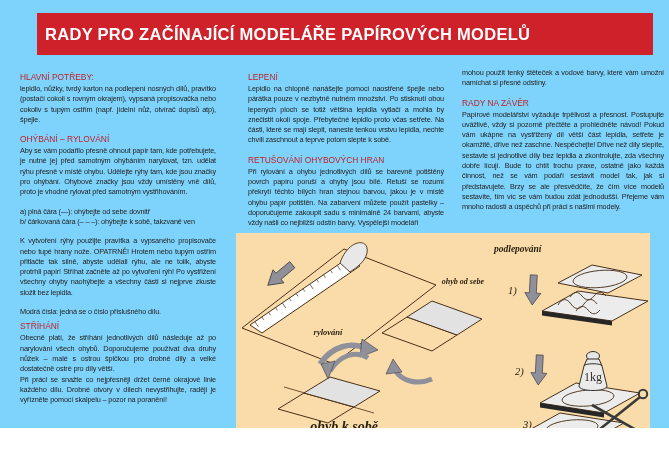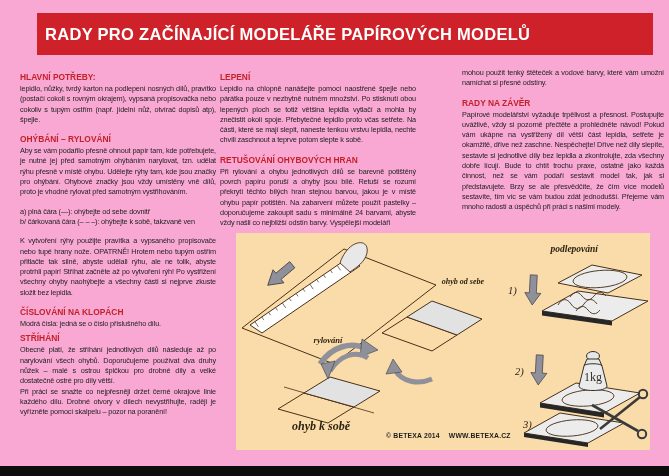--- a/index.html
+++ b/index.html
@@ -1,40 +1,40 @@
 <!DOCTYPE html>
 <html><head>
 <meta charset="utf-8">
 <style>
   html,body{margin:0;padding:0;background:#ffffff;}
-  .page{position:relative;width:669px;height:476px;background:#f9a8d4;overflow:hidden;
+  .page{position:relative;width:669px;height:428px;background:#7dd3fc;overflow:hidden;
         font-family:"Liberation Sans",sans-serif;}
   .banner{position:absolute;left:37px;top:13px;width:616px;height:42px;background:#ce2129;
           display:flex;align-items:center;}
   .banner h1{margin:0 0 0 8px;color:#ffffff;font-size:16.5px;font-weight:bold;letter-spacing:.3px;
              font-family:"Liberation Sans",sans-serif;white-space:nowrap;}
   .col{position:absolute;top:68px;font-size:7.3px;line-height:10.3px;letter-spacing:-.15px;
        color:#232323;text-align:justify;}
   .col1{left:20px;width:196px;}
-  .col2{left:220px;width:196px;}
+  .col2{left:248px;width:196px;}
   .col3{left:462px;width:202px;}
-  .sec{color:#c32127;font-size:8.4px;line-height:10px;font-weight:bold;margin:4px 0 2px;
+  .sec{color:#c32127;font-size:8.4px;line-height:10px;font-weight:normal;margin:4px 0 2px;
        text-align:left;letter-spacing:0;}
   .col p{margin:0;}
   .col p.sp{margin-bottom:9px;}
   .col p.line{text-align:left;}
   
   .panel{position:absolute;left:236px;top:233px;width:414px;height:217px;background:#f9dcaa;}
   .panel svg{position:absolute;left:0;top:0;}
   .lab{position:absolute;font-family:"Liberation Serif",serif;font-style:italic;font-weight:bold;
        color:#2e2212;white-space:nowrap;}
-  .lab-rylovani{left:60px;top:102px;width:64px;font-size:8.5px;text-align:center;}
+  .lab-rylovani{left:60px;top:94px;width:64px;font-size:8.5px;text-align:center;}
   .lab-odsebe{left:170px;top:44px;width:78px;font-size:8px;text-align:right;}
-  .lab-ksobe{left:56px;top:186px;width:78px;font-size:12px;text-align:left;}
-  .lab-podlep{left:258px;top:11px;width:104px;font-size:9.5px;text-align:right;}
+  .lab-ksobe{left:64px;top:186px;width:78px;font-size:14px;text-align:right;}
+  .lab-podlep{left:258px;top:11px;width:104px;font-size:9.5px;text-align:left;}
   .step{position:absolute;font-family:"Liberation Serif",serif;font-style:italic;
         font-size:10.5px;color:#2e2212;}
   .step1{left:272px;top:52px;}
   .step2{left:279px;top:133px;}
   .step3{left:287px;top:186px;}
   .kg{position:absolute;left:343px;top:137px;width:28px;text-align:center;
       font-family:"Liberation Serif",serif;font-size:12px;color:#33302a;}
   .credit{position:absolute;left:150px;top:199px;font-size:6.8px;font-weight:bold;color:#1c1c1c;
           letter-spacing:.2px;font-family:"Liberation Sans",sans-serif;}
   .credit .web{margin-left:9px;}
@@ -52,21 +52,20 @@
   <div class="col col1">
     <h2 class="sec">HLAVNÍ POTŘEBY:</h2>
     <p class="sp">lepidlo, nůžky, tvrdý karton na podlepení nosných dílů, pravítko (postačí cokoli s rovným okrajem), vypsaná propisovačka nebo cokoliv s tupým ostřím (např. jídelní nůž, otvírač dopisů atp), špejle.</p>
 
     <h2 class="sec">OHÝBÁNÍ – RYLOVÁNÍ</h2>
     <p class="sp">Aby se vám podařilo přesně ohnout papír tam, kde potřebujete, je nutné jej před samotným ohýbáním narylovat, tzn. udělat rýhu přesně v místě ohybu. Udělejte rýhy tam, kde jsou značky pro ohýbání. Ohybové značky jsou vždy umístěny vně dílů, proto je vhodné rylovat před samotným vystřihováním.</p>
     <p class="line">a) plná čára (—): ohýbejte od sebe dovnitř</p>
     <p class="line sp">b/ čárkovaná čára (– – –): ohýbejte k sobě, takzvaně ven</p>
     <p class="sp">K vytvoření rýhy použijte pravítka a vypsaného propisovače nebo tupé hrany nože. OPATRNĚ! Hrotem nebo tupým ostřím přitlačte tak silně, abyste udělali rýhu, ale ne tolik, abyste protrhli papír! Stříhat začněte až po vytvoření rýh! Po vystřižení všechny ohyby naohýbejte a všechny části si nejprve zkuste složit bez lepidla.</p>
 
-    <h2 class="sec">ČÍSLOVÁNÍ NA KLOPÁCH</h2>
     <p class="line">Modrá čísla: jedná se o číslo příslušného dílu.</p>
 
     <h2 class="sec">STŘÍHÁNÍ</h2>
     <p>Obecně platí, že stříhání jednotlivých dílů následuje až po narylování všech ohybů. Doporučujeme používat dva druhy nůžek – malé s ostrou špičkou pro drobné díly a velké dostatečně ostré pro díly větší.</p>
     <p>Při práci se snažte co nejpřesněji držet černé okrajové linie každého dílu. Drobné otvory v dílech nevystřihujte, raději je vyřízněte pomocí skalpelu – pozor na poranění!</p>
   </div>
 
   <div class="col col2">
     <h2 class="sec">LEPENÍ</h2>
     <p class="sp">Lepidlo na chlopně nanášejte pomocí naostřené špejle nebo párátka pouze v nezbytně nutném množství. Po stisknutí obou lepených ploch se totiž většina lepidla vytlačí a mohla by znečistit okolí spoje. Přebytečné lepidlo proto včas setřete. Na části, které se mají slepit, naneste tenkou vrstvu lepidla, nechte chvíli zaschnout a teprve potom slepte k sobě.</p>

